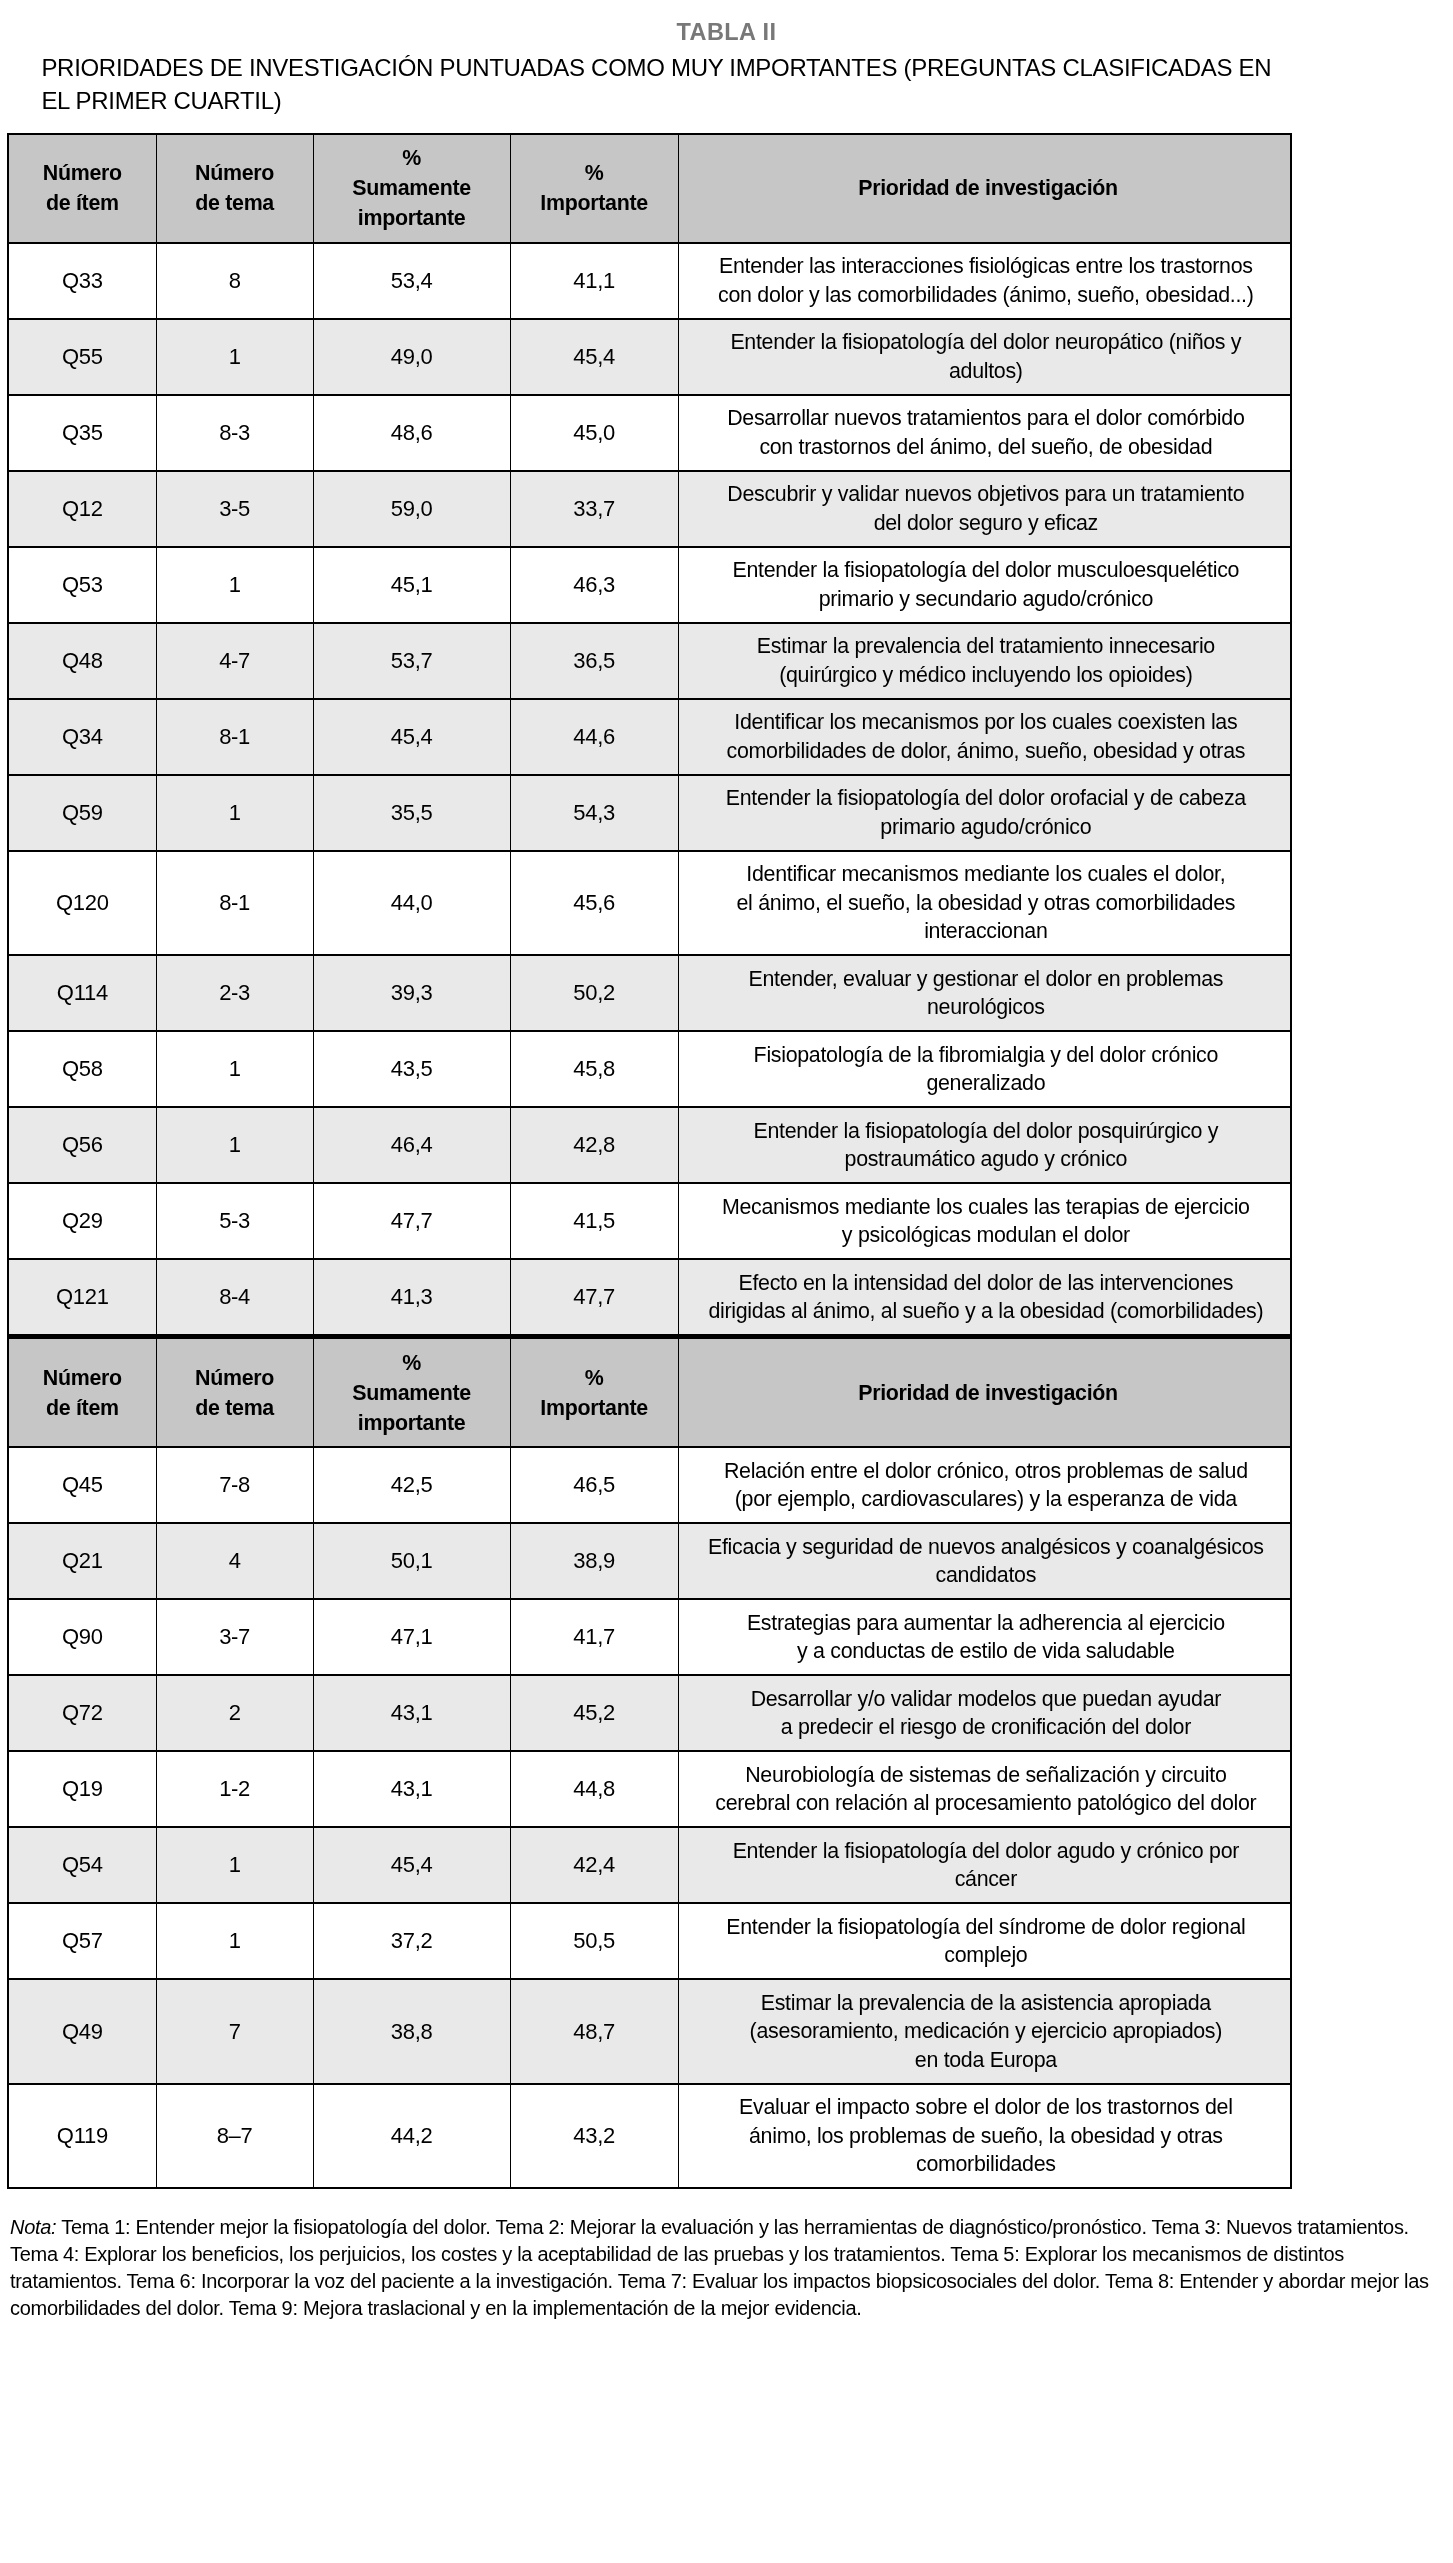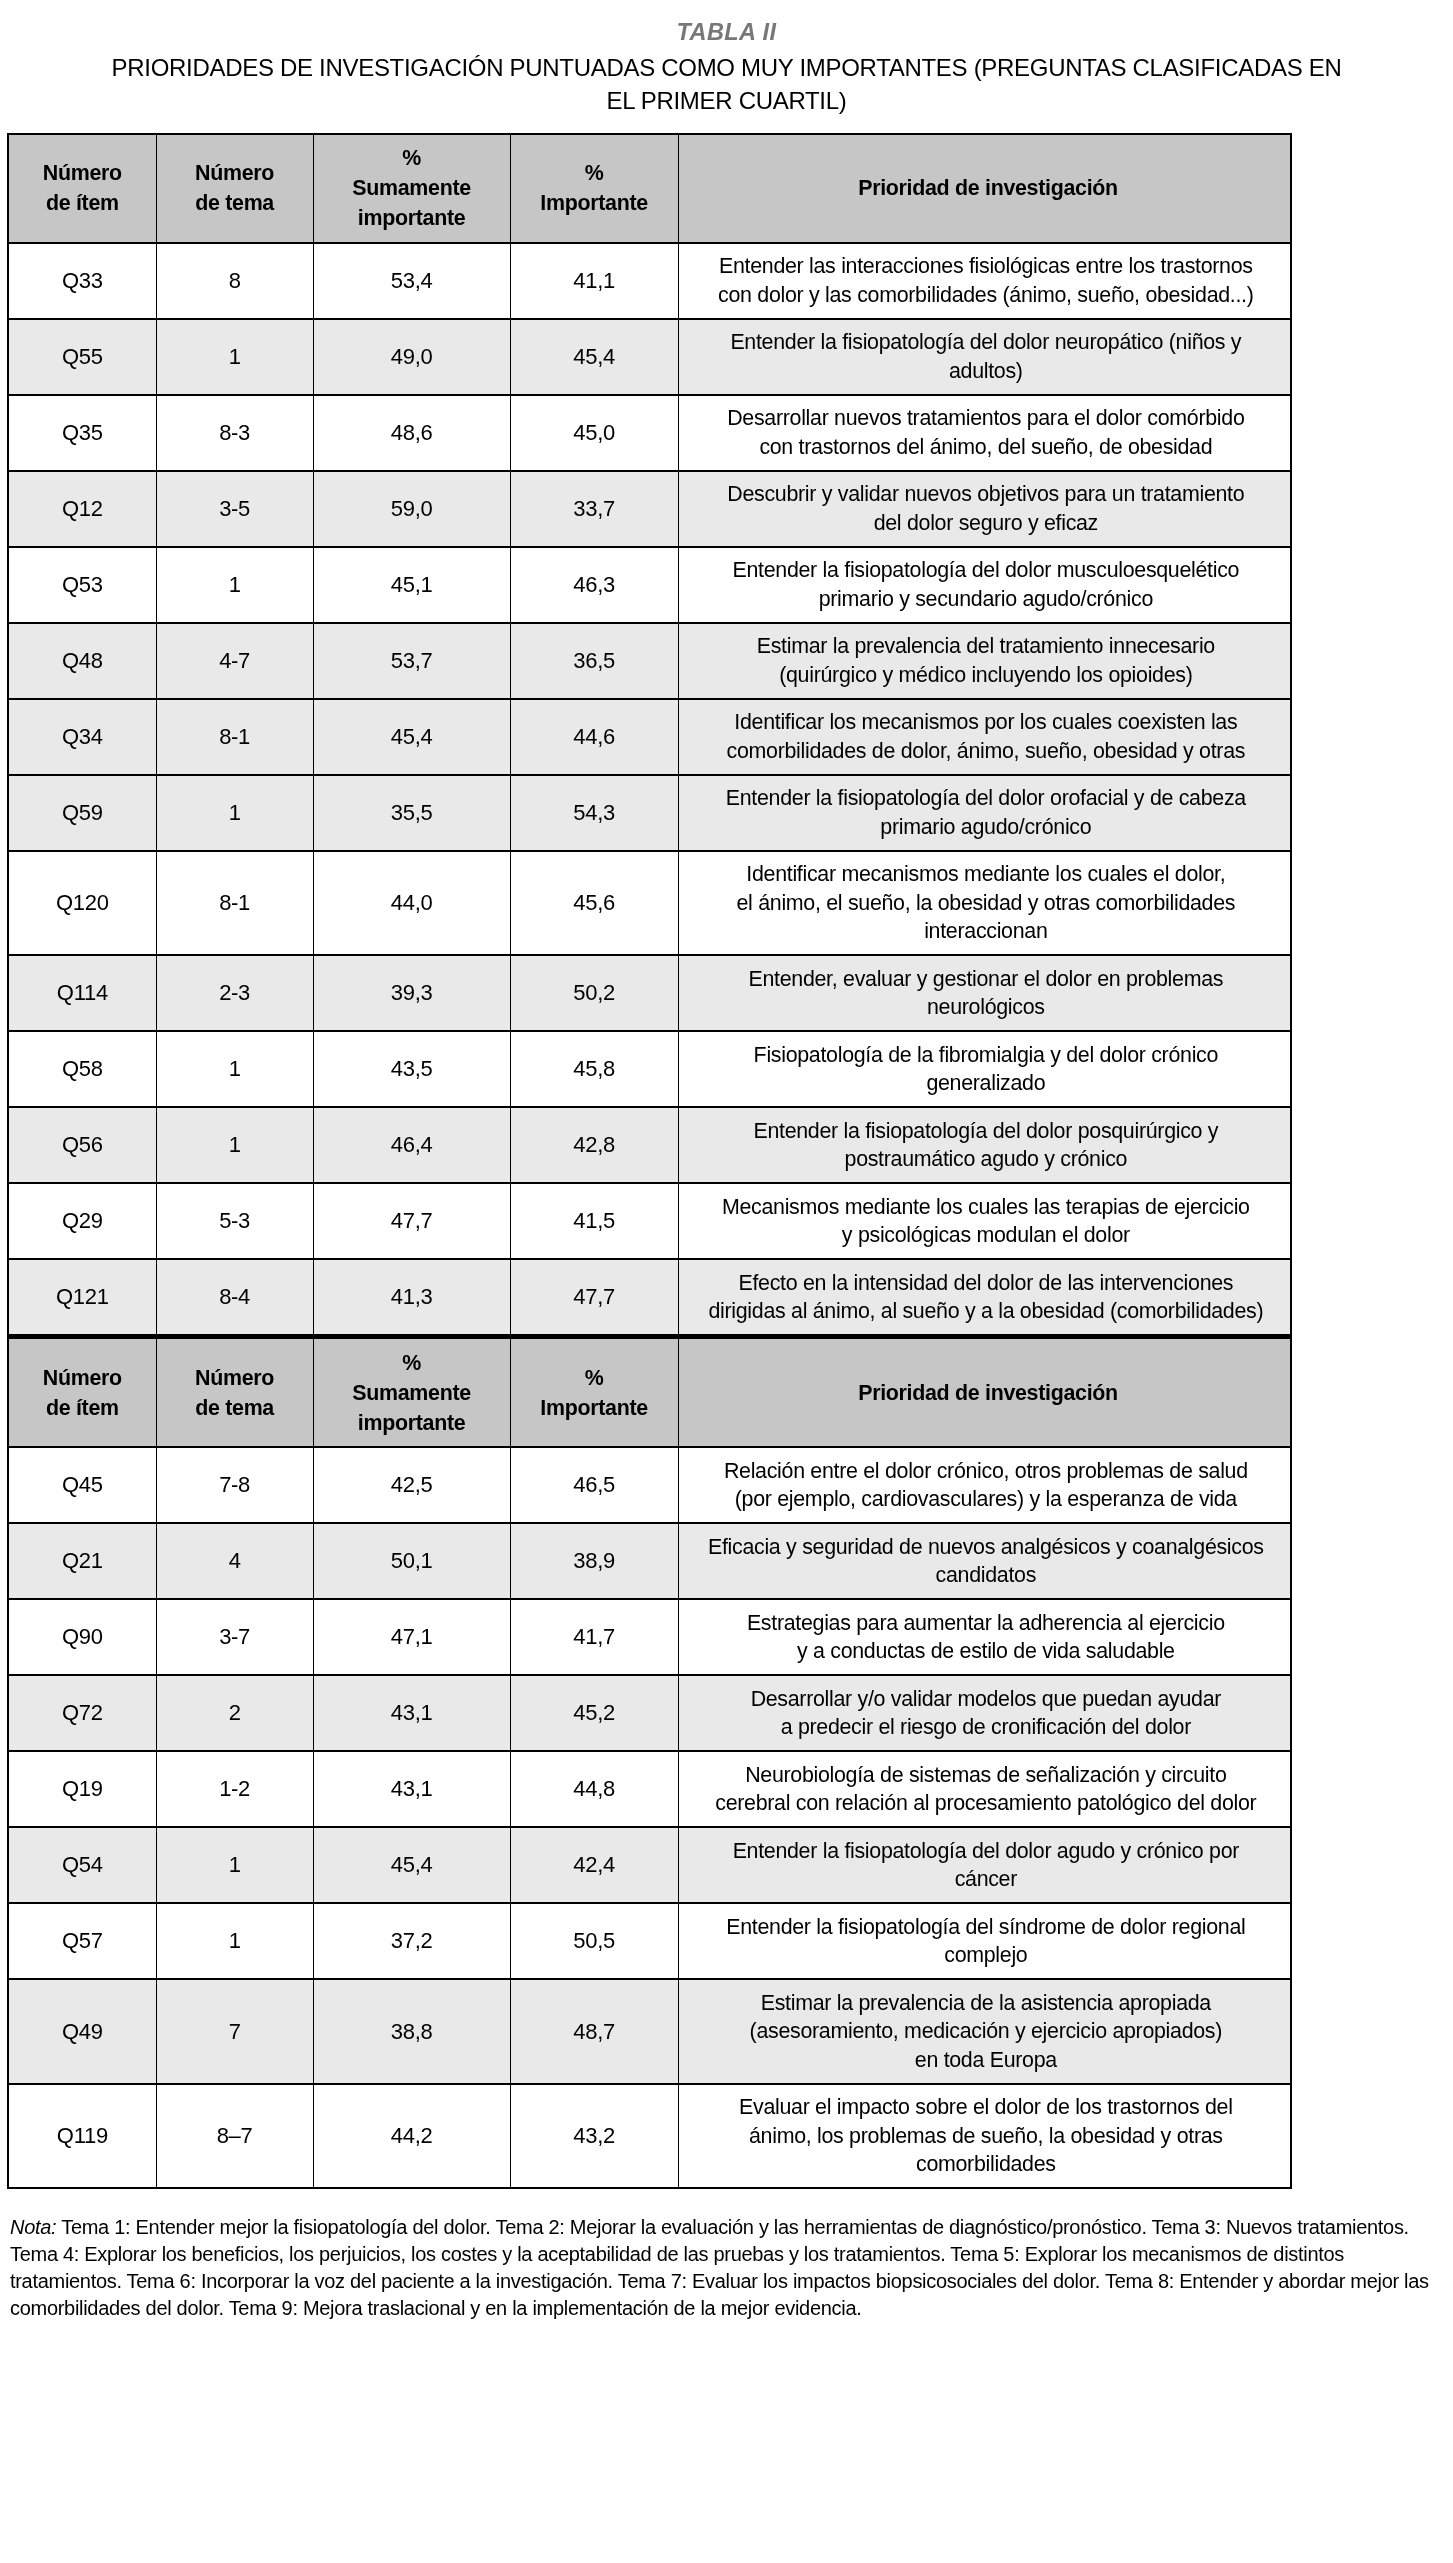--- a/index.html
+++ b/index.html
@@ -15,29 +15,28 @@
     box-sizing: border-box;
     letter-spacing: -0.3px;
   }
   .page-title {
     text-align: center;
     font-weight: bold;
     color: #787878;
     font-size: 23.5px;
     padding-top: 18.5px;
     letter-spacing: 0.4px;
-    font-style: italic;
   }
   .page-subtitle {
-    text-align: center;
     font-size: 24px;
     line-height: 33px;
     white-space: pre-line;
     margin-top: 5.7px;
     padding: 0 21.4px;
+    margin-left: 20px;
   }
   table.research-table {
     border-collapse: collapse;
     table-layout: fixed;
     width: 1285px;
     margin: 15.7px 7.1px 0 7.1px;
     border: 2.8px solid #000;
   }
   col.c-item { width: 148px; }
   col.c-tema { width: 157px; }

